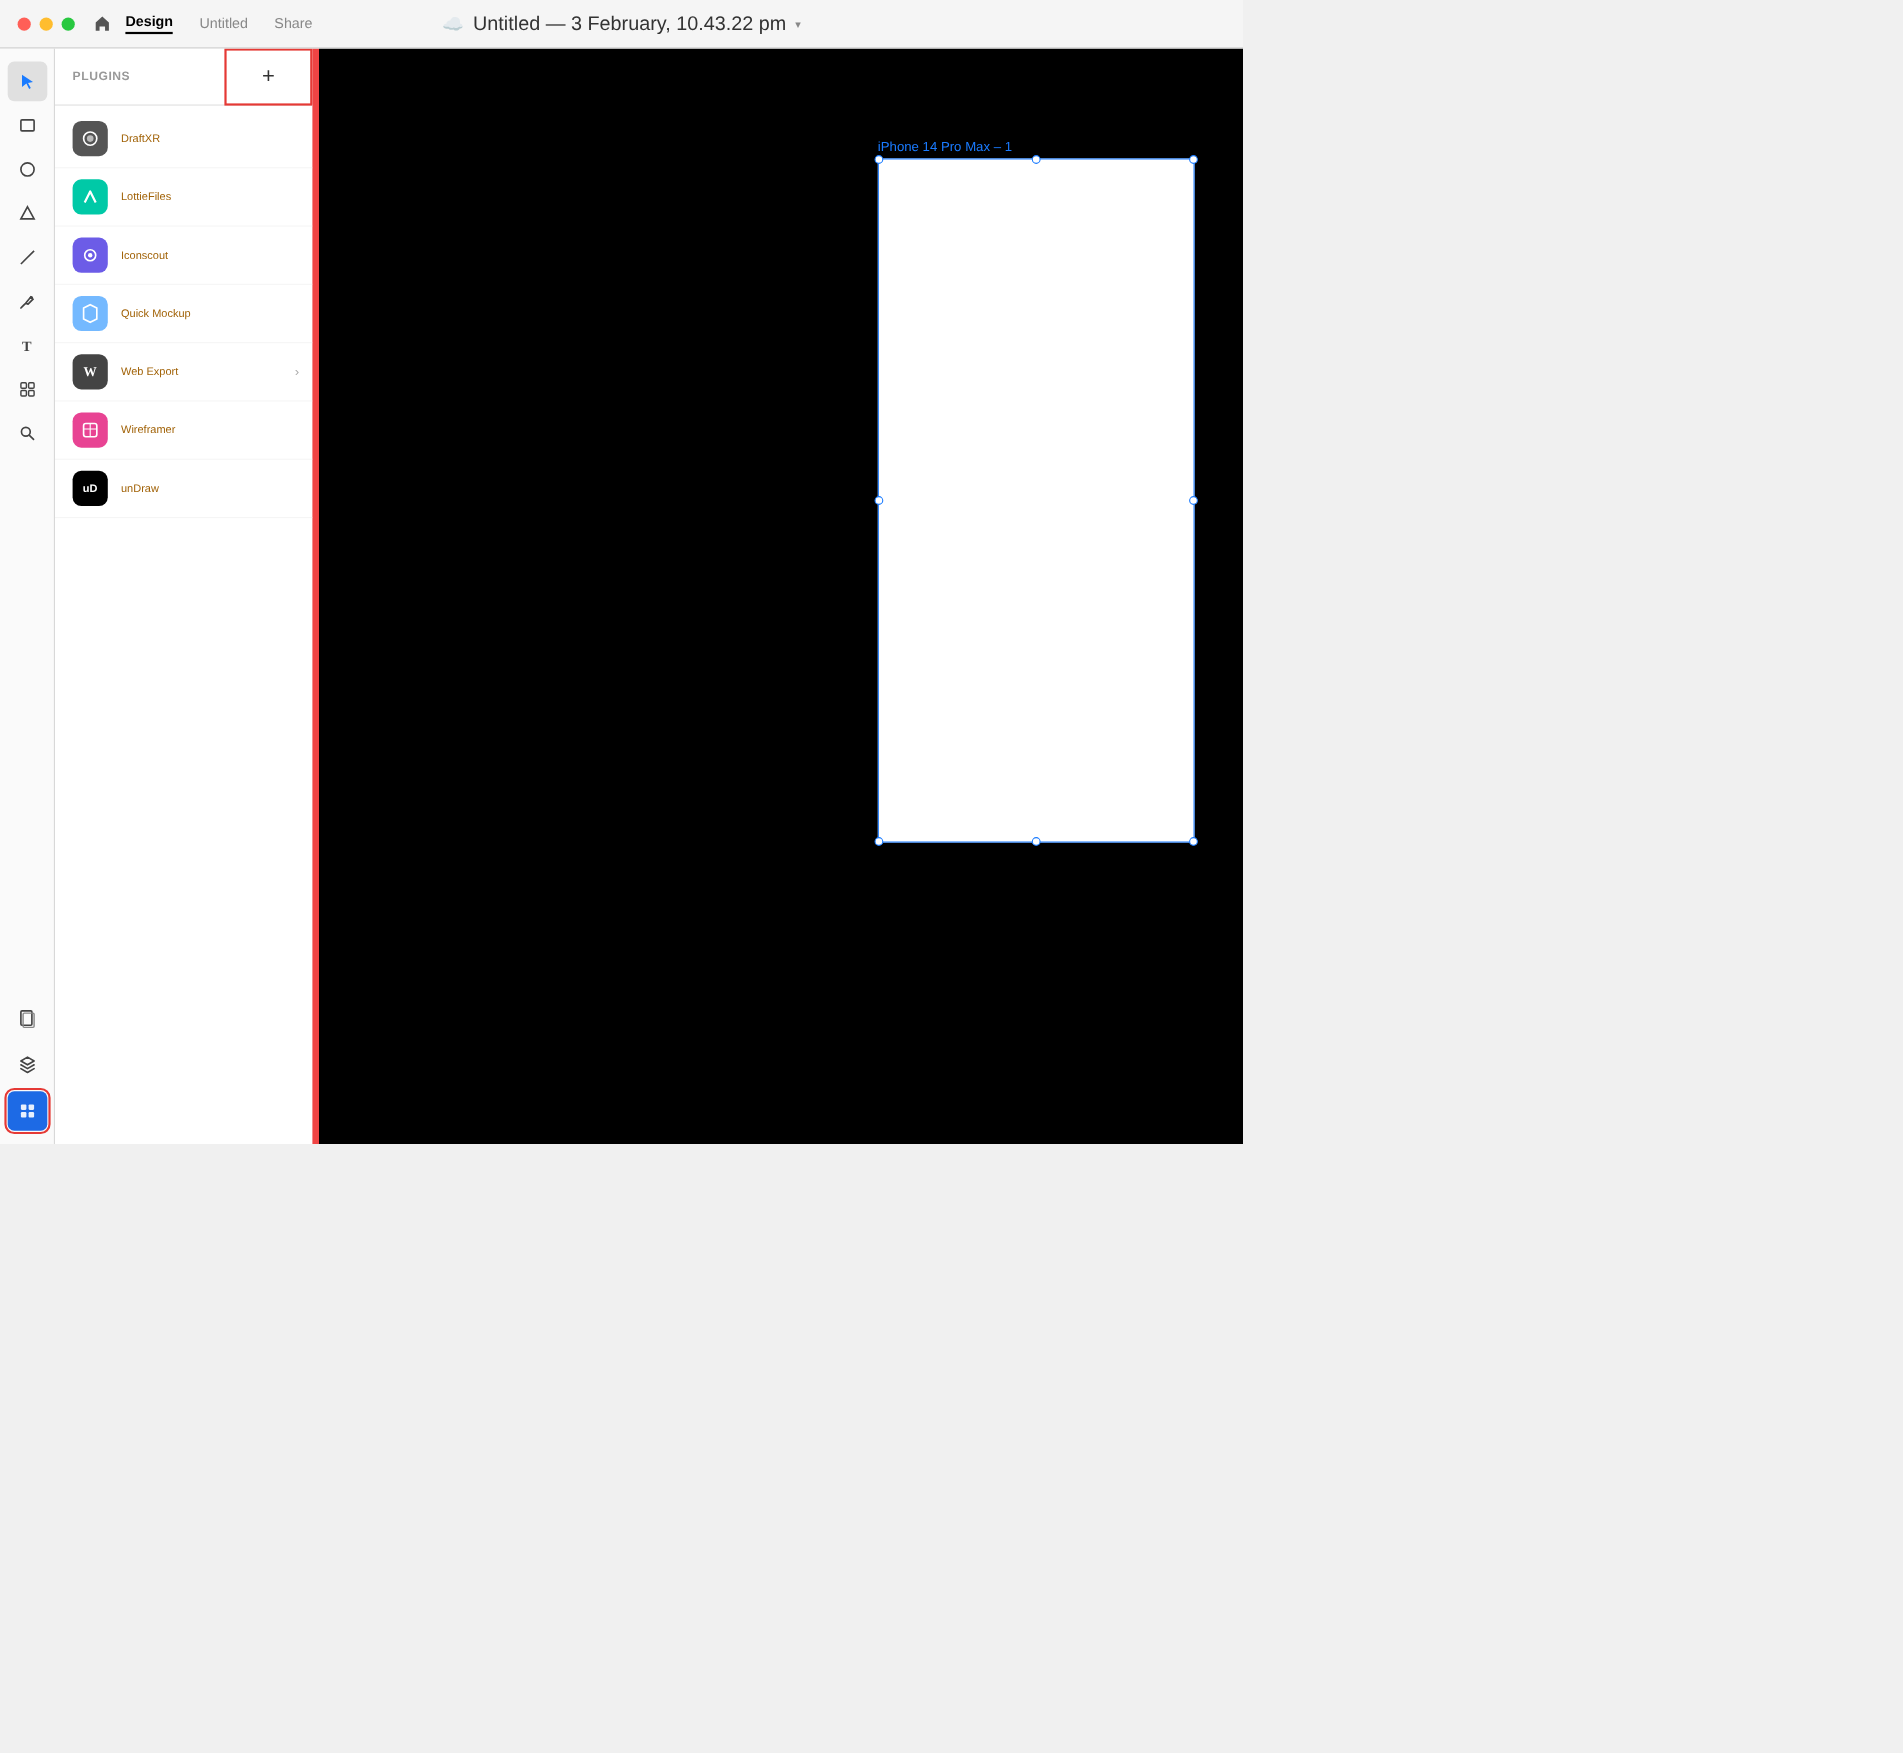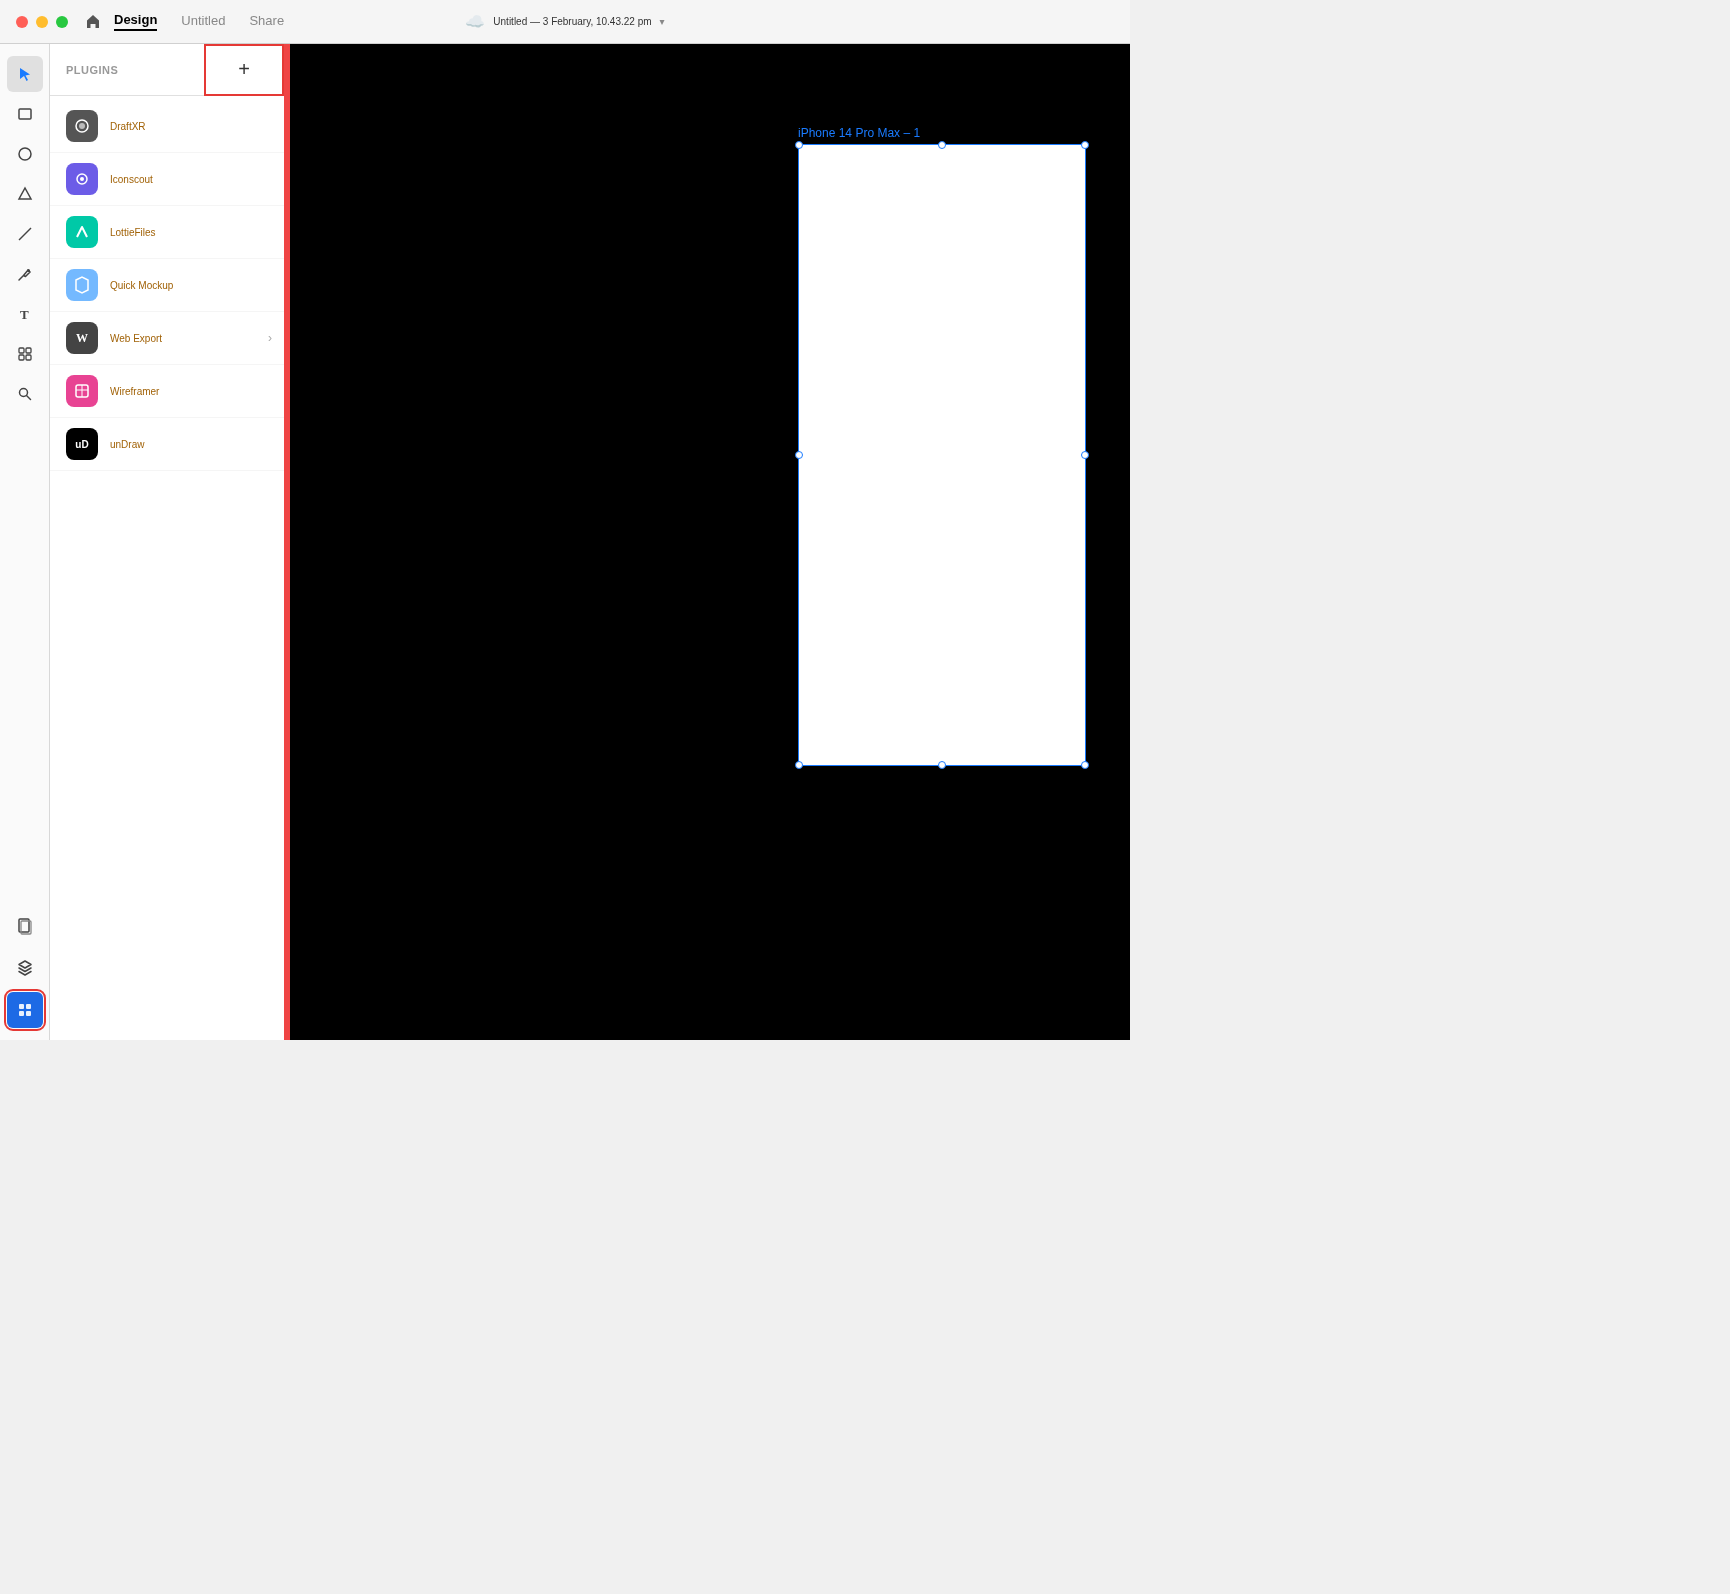--- a/index.html
+++ b/index.html
@@ -76,21 +76,21 @@
       font-size: 13px;
       color: #555;
     }
 
     .cloud-icon {
       font-size: 16px;
       color: #555;
     }
 
     .title-text {
-      font-size: 10px;
+      font-size: 18px;
       color: #333;
     }
 
     .chevron-icon {
       font-size: 10px;
       color: #888;
     }
 
     
     .main-layout {
@@ -439,36 +439,36 @@
         <div class="plugin-icon" style="background:#555;">
           <svg width="20" height="20" viewBox="0 0 20 20" fill="none">
             <circle cx="10" cy="10" r="6" stroke="white" stroke-width="1.5" fill="none"></circle>
             <circle cx="10" cy="10" r="3" fill="white" opacity="0.6"></circle>
           </svg>
         </div>
         <span class="plugin-name">DraftXR</span>
       </div>
 
       <div class="plugin-item">
+        <div class="plugin-icon" style="background:#00c9a7;">
+          <svg width="20" height="20" viewBox="0 0 20 20" fill="none">
+            <path d="M5 15L10 5L15 15" stroke="white" stroke-width="2" stroke-linejoin="round" fill="none"></path>
+          </svg>
+        </div>
+        <span class="plugin-name">LottieFiles</span>
+      </div>
+
+      <div class="plugin-item">
         <div class="plugin-icon" style="background:#6c5ce7;">
           <svg width="20" height="20" viewBox="0 0 20 20" fill="none">
             <circle cx="10" cy="10" r="5" stroke="white" stroke-width="1.5" fill="none"></circle>
             <circle cx="10" cy="10" r="2" fill="white"></circle>
           </svg>
         </div>
         <span class="plugin-name">Iconscout</span>
-      </div>
-
-      <div class="plugin-item">
-        <div class="plugin-icon" style="background:#00c9a7;">
-          <svg width="20" height="20" viewBox="0 0 20 20" fill="none">
-            <path d="M5 15L10 5L15 15" stroke="white" stroke-width="2" stroke-linejoin="round" fill="none"></path>
-          </svg>
-        </div>
-        <span class="plugin-name">LottieFiles</span>
       </div>
 
       <div class="plugin-item">
         <div class="plugin-icon" style="background:#74b9ff;">
           <svg width="20" height="20" viewBox="0 0 20 20" fill="none">
             <path d="M4 5L10 2L16 5V15L10 18L4 15V5Z" stroke="white" stroke-width="1.5" fill="none"></path>
           </svg>
         </div>
         <span class="plugin-name">Quick Mockup</span>
       </div>

